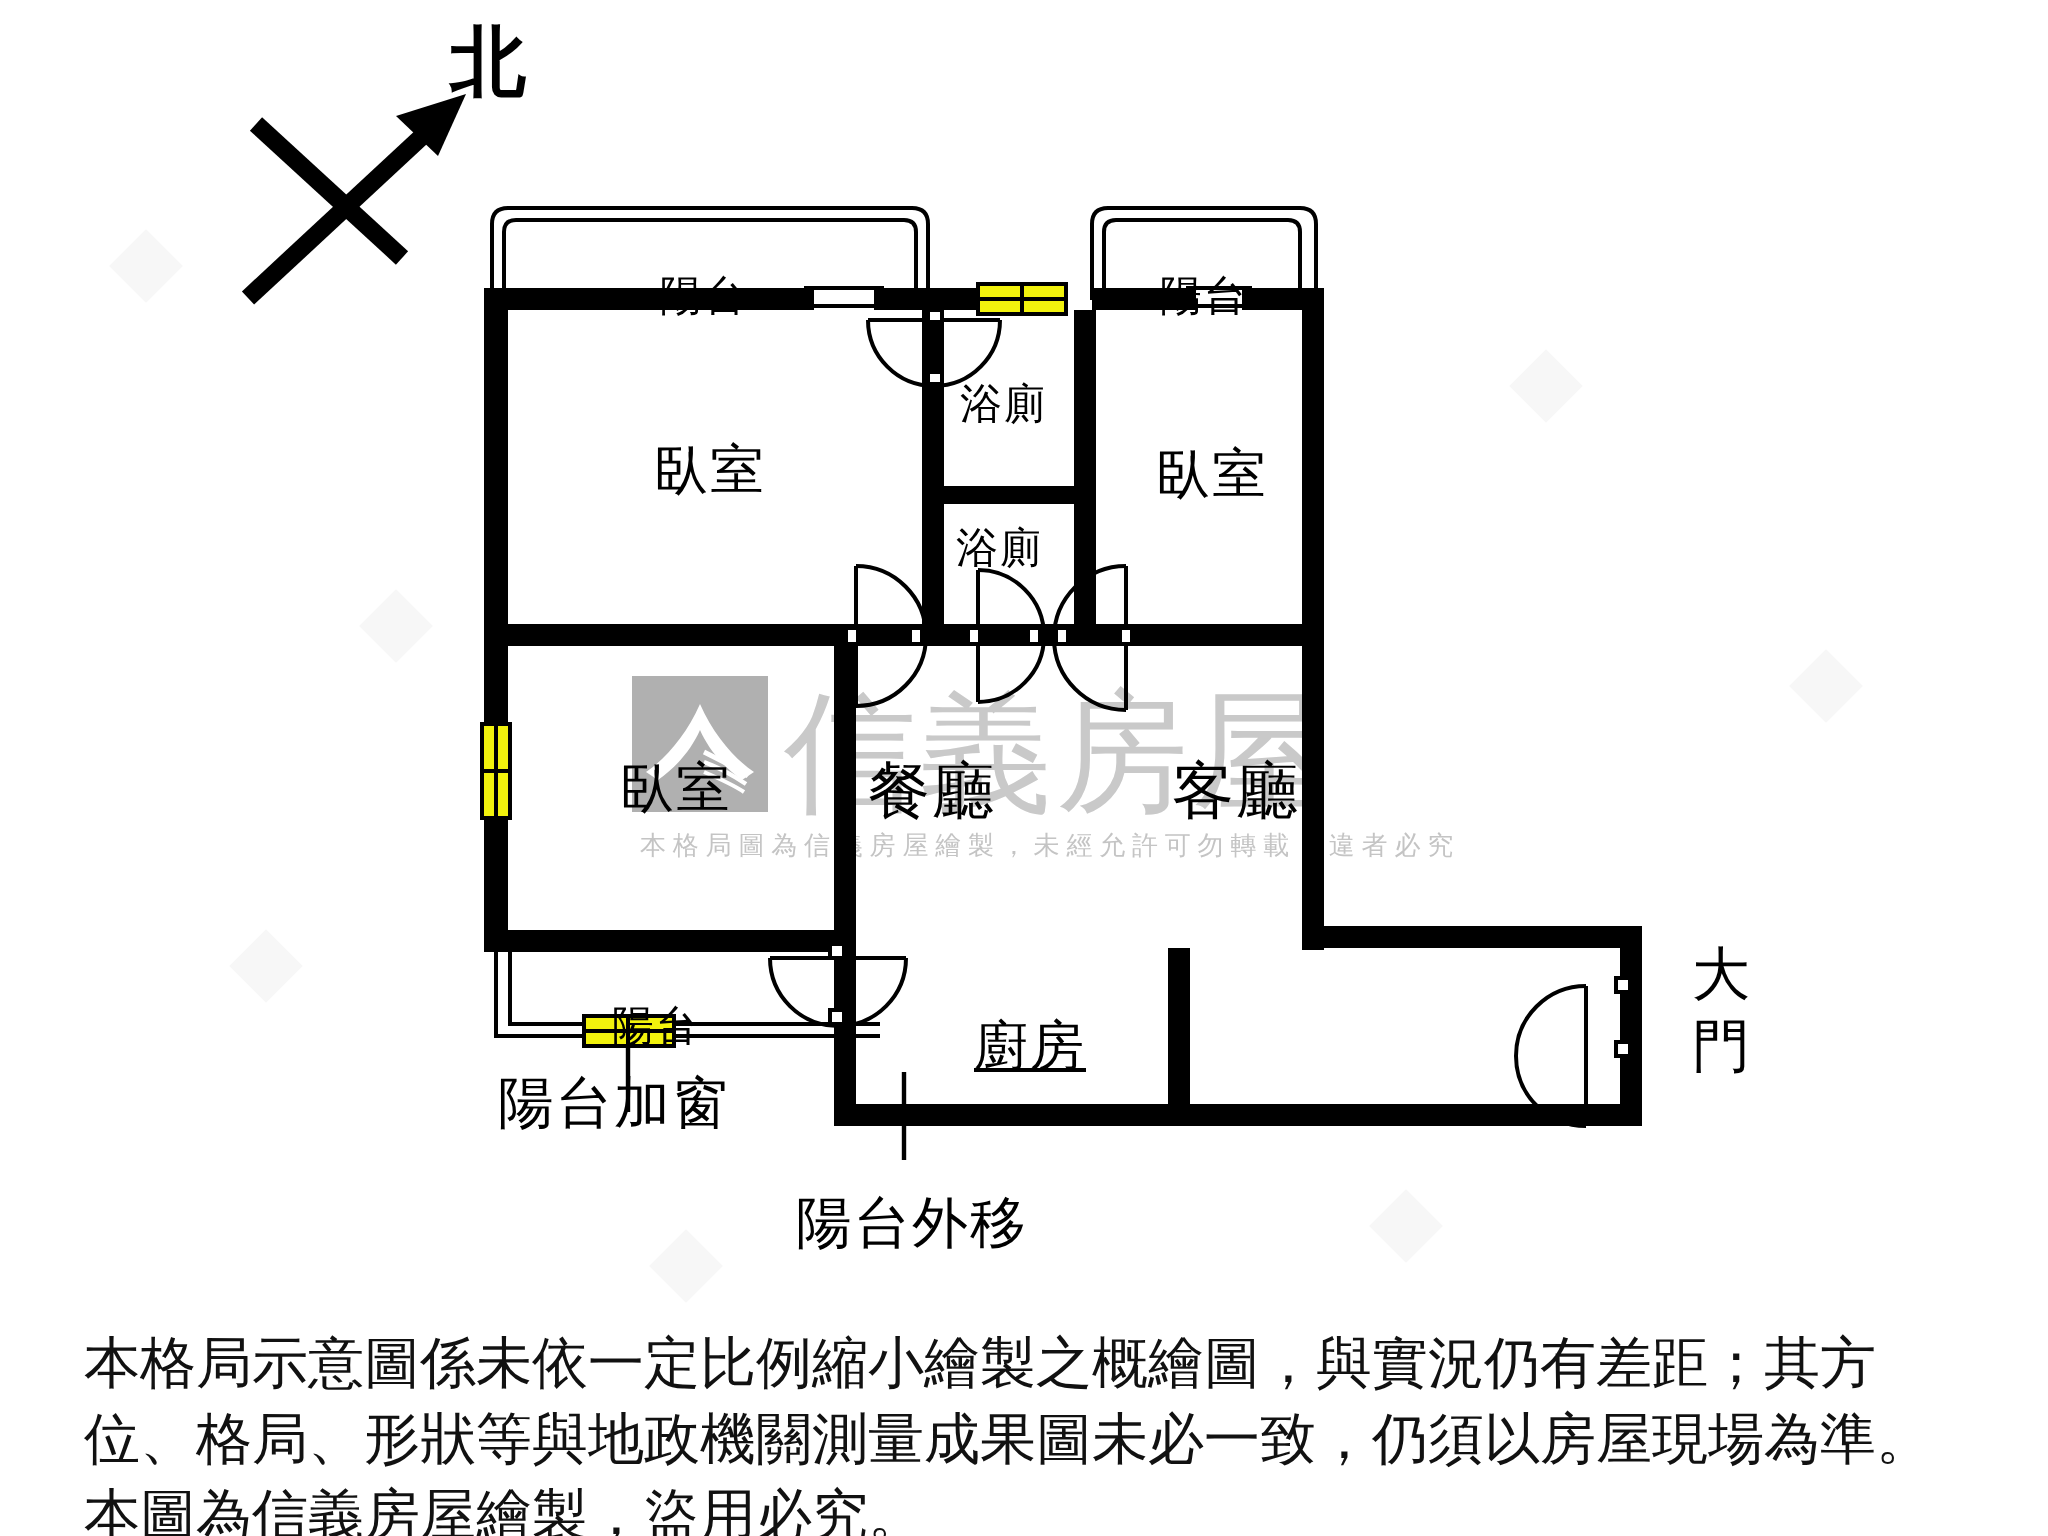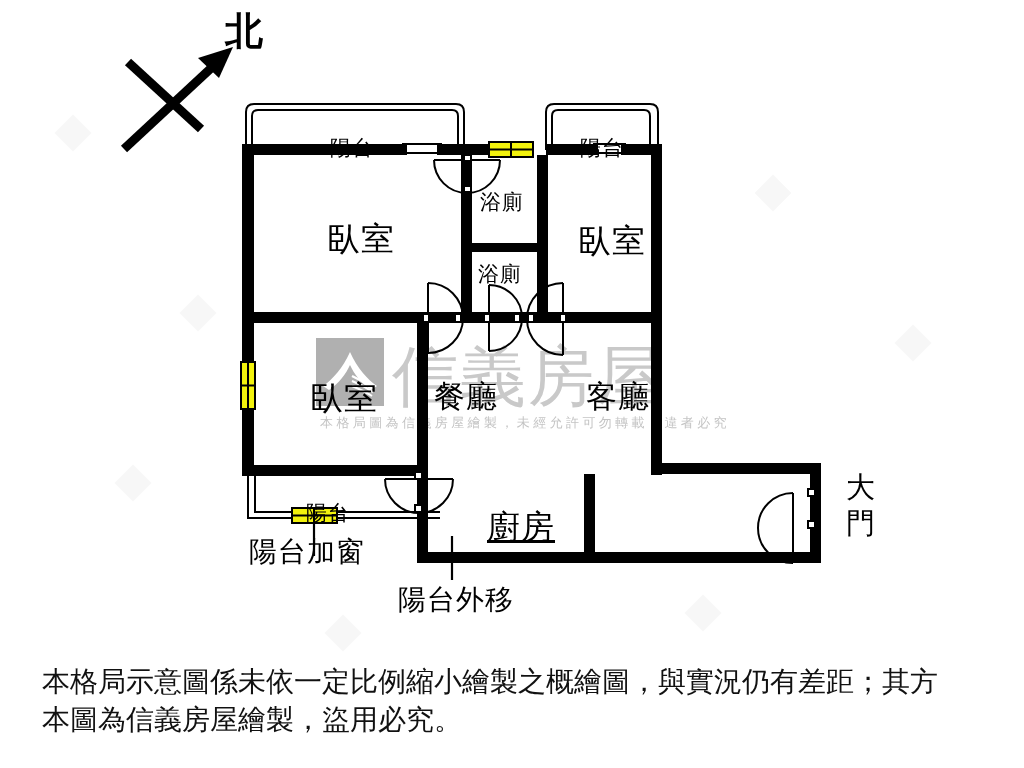--- a/index.html
+++ b/index.html
@@ -33,21 +33,21 @@
 
   .txt {
     position: absolute;
     font-family: "DejaVu Sans", "Liberation Sans", sans-serif;
     color: #000000;
     white-space: nowrap;
     line-height: 1;
   }
 
   .room-label {
-    font-size: 33px;
+    font-size: 27px;
     letter-spacing: 1px;
   }
   .room-label.small {
     font-size: 21px;
   }
   .balcony-label {
     font-size: 21px;
     letter-spacing: 1px;
     margin-top: 25px;
   }
@@ -306,23 +306,24 @@
   <div class="txt room-label" style="left:310px; top:381px;">臥室</div>
 
   <div class="txt room-label small" style="left:480px; top:192px;">浴廁</div>
   <div class="txt room-label small" style="left:478px; top:264px;">浴廁</div>
 
   <div class="txt room-label" style="left:434px; top:381px; font-size:31px;">餐廳</div>
   <div class="txt room-label" style="left:586px; top:381px; font-size:31px;">客廳</div>
   <div class="txt room-label" style="left:487px; top:510px;text-decoration:underline;">廚房</div>
 
   <div class="txt callout-label" style="left:249px; top:538px;text-align:center;">陽台加窗</div>
-  <div class="txt callout-label" style="left:398px; top:586px;">陽台外移</div>
+  <div class="txt callout-label" style="left:398px; top:598px;">陽台外移</div>
 
   <div class="txt door-label" style="left:846px; top:472px;">大</div>
   <div class="txt door-label" style="left:846px; top:508px;">門</div>
 
 </div>
 
 <div id="disclaimer">
   <div>本格局示意圖係未依一定比例縮小繪製之概繪圖，與實況仍有差距；其方</div>
+  <div>位、格局、形狀等與地政機關測量成果圖未必一致，仍須以房屋現場為準。</div>
   <div>本圖為信義房屋繪製，盜用必究。</div>
 </div>
 
 </body></html>

